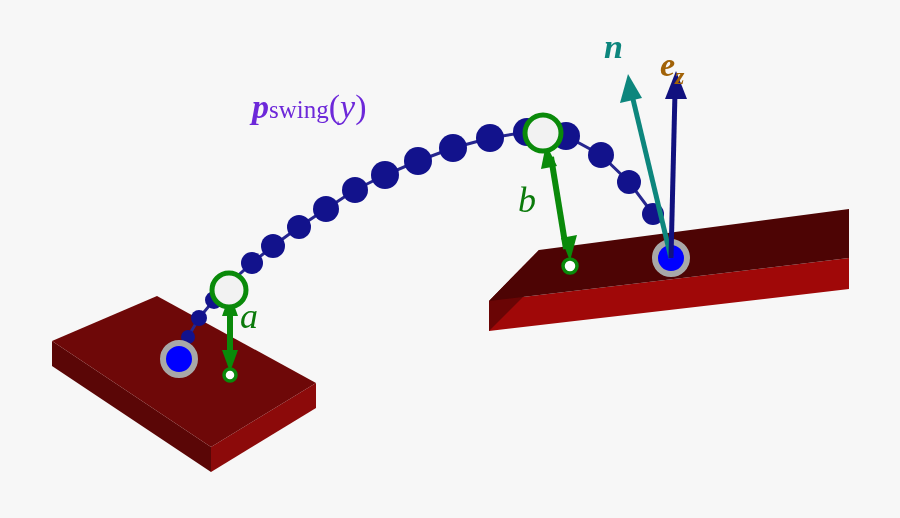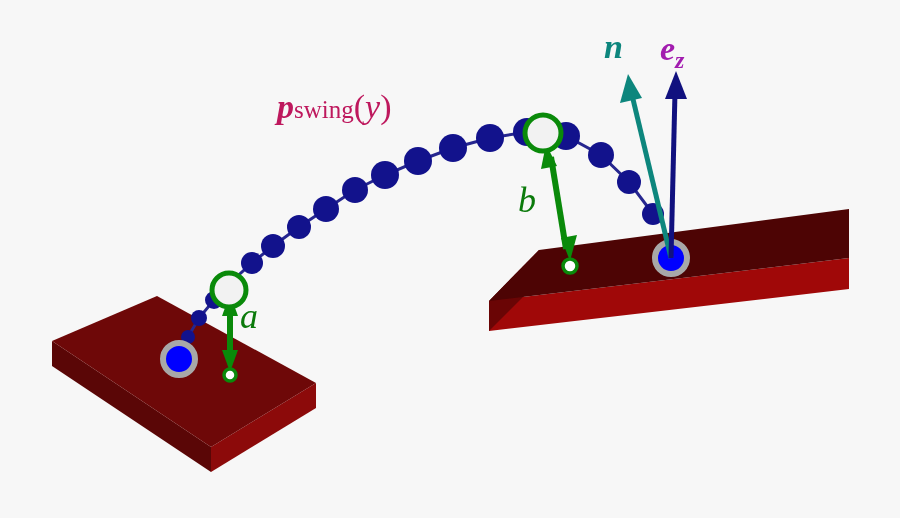--- a/index.html
+++ b/index.html
@@ -29,22 +29,21 @@
     position: absolute;
     white-space: nowrap;
     font-family: "Liberation Serif", serif;
     line-height: 1;
     pointer-events: none;
   }
   .lbl-pswing {
     left: 252px;
     top: 90px;
     font-size: 34px;
-    color: #be185d;
-    margin-left: 25px;
+    color: #6d28d9;
   }
   .lbl-pswing .bold-italic {
     font-weight: bold;
     font-style: italic;
   }
   .lbl-pswing .sub-rm {
     font-style: normal;
     font-weight: normal;
     font-size: 25px;
   }
@@ -59,25 +58,25 @@
   .lbl-n {
     left: 604px;
     top: 30px;
     font-size: 34px;
     font-style: italic;
     font-weight: bold;
     color: #0d867d;
   }
   .lbl-ez {
     left: 660px;
-    top: 32px;
+    top: 48px;
     font-size: 34px;
     font-style: italic;
     font-weight: bold;
-    color: #a21caf;
+    color: #a16207;
   }
   .lbl-ez .sub {
     font-size: 24px;
     vertical-align: sub;
   }
   .lbl-a {
     left: 240px;
     top: 298px;
     font-size: 36px;
     font-style: italic;

